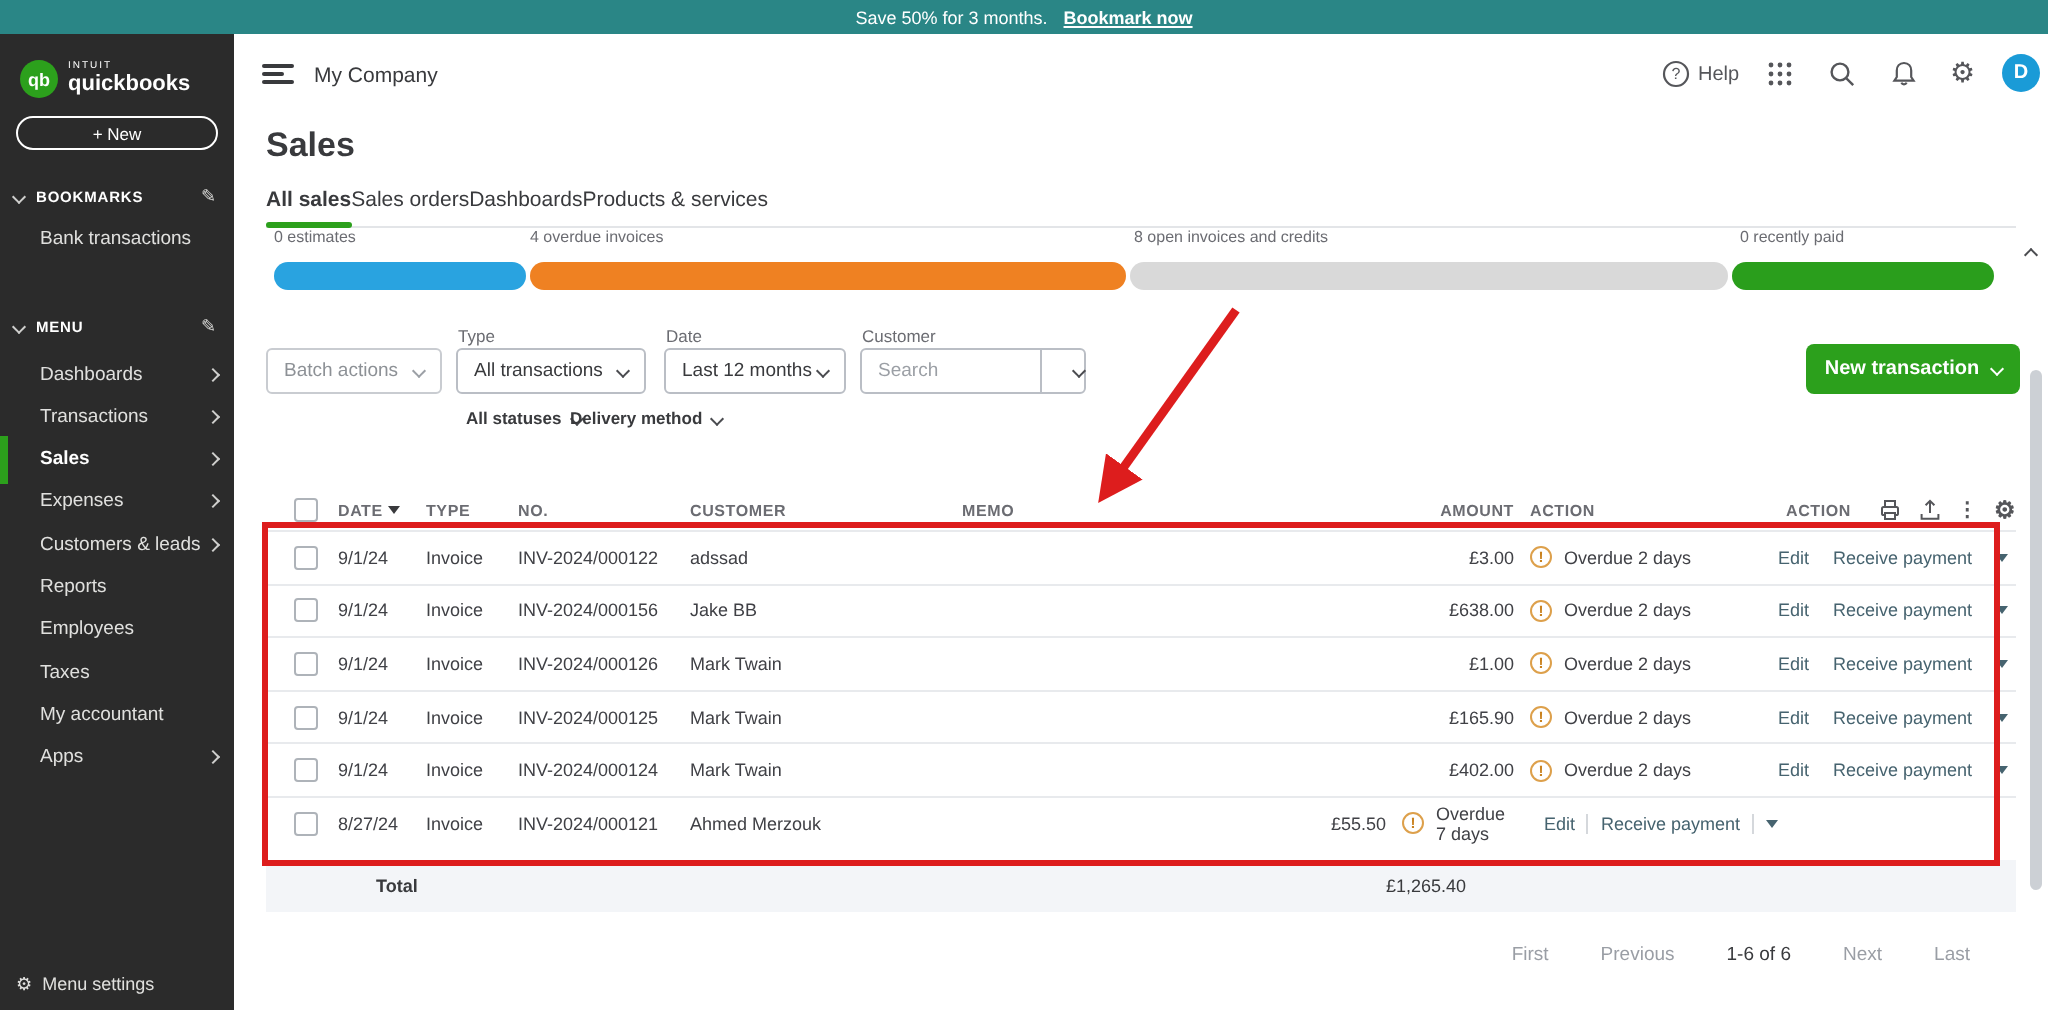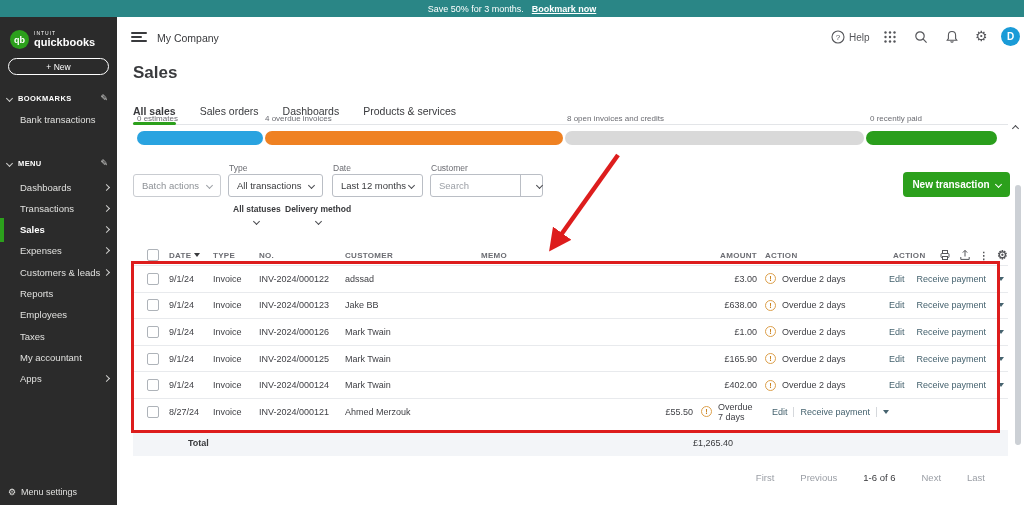--- a/index.html
+++ b/index.html
@@ -53,22 +53,22 @@
   .company { position:absolute; left:40px; top:15px; font-size:10.5px; color:#393a3d; }
   .tb-ico { position:absolute; top:13px; cursor:pointer; color:#55565a; }
   .help-wrap { position:absolute; left:714px; top:13px; display:flex; align-items:center; gap:4px;
                font-size:10px; color:#55565a; cursor:pointer; }
   .avatar { position:absolute; left:884px; top:10px; width:19px; height:19px; border-radius:50%;
             background:#1a9bd7; color:#fff; font-size:10px; font-weight:bold;
             display:flex; align-items:center; justify-content:center; cursor:pointer; }
 
   .page-title { position:absolute; left:16px; top:46px; font-size:17px; font-weight:bold; color:#393a3d; }
 
-  .tabs { position:absolute; left:16px; top:88px; width:875px; height:20px; border-bottom:1px solid #e3e5e8;
-          display:flex; gap:24px; }
+  .tabs { position:absolute; left:16px; top:77px; width:875px; height:20px; border-bottom:1px solid #e3e5e8;
+          display:flex; }
   .tab { font-size:10.5px; color:#393a3d; cursor:pointer; padding-bottom:6px; position:relative; white-space:nowrap; }
   .tab.active { font-weight:bold; }
   .tab.active::after { content:""; position:absolute; left:0; right:0; bottom:-1px; height:3px; background:#2ca01c; border-radius:2px; }
 
   .stats-labels { position:absolute; left:0; top:97px; width:907px; height:11px; font-size:8px; color:#6b6c72; }
   .stats-labels span { position:absolute; top:0; white-space:nowrap; }
   .stats-collapse { position:absolute; left:896px; top:100px; cursor:pointer; }
   .money-bar { position:absolute; left:20px; top:114px; width:860px; height:14px; display:flex; gap:2px; }
   .money-seg { height:14px; border-radius:7px; cursor:pointer; }
 
@@ -78,21 +78,21 @@
              background:#fff; display:flex; align-items:center; font-size:9.5px; color:#393a3d;
              padding:0 8px; cursor:pointer; }
   .flt-box .chev { margin-left:auto; }
   .flt-box.disabled { color:#8d9196; border-color:#c9ccd1; }
   .combo-arrow { width:22px; height:100%; border-left:1px solid #babec5; display:flex;
                  align-items:center; justify-content:center; margin-left:auto; }
   .flt-input { border:none; outline:none; width:70px; font-size:9.5px; color:#393a3d;
                font-family:"Liberation Sans", sans-serif; }
   .flt-input::placeholder { color:#9b9fa5; }
   .subflt { position:absolute; top:187px; font-size:8.5px; font-weight:bold; color:#393a3d;
-            display:flex; align-items:center; gap:5px; cursor:pointer;flex-direction:column; }
+            display:flex; align-items:center; gap:5px; cursor:pointer; }
   .new-trx { position:absolute; left:786px; top:155px; width:107px; height:25px; background:#2ca01c;
              border-radius:4px; color:#fff; font-size:10px; font-weight:bold; display:flex;
              align-items:center; justify-content:center; gap:6px; cursor:pointer; }
 
   
   .table { position:absolute; left:16px; top:228px; width:875px; }
   .trow { display:grid; grid-template-columns:36px 44px 46px 86px 136px 1fr 64px 136px 115px; align-items:center; }
   .thead { height:20px; font-size:8px; font-weight:bold; color:#6b6c72; letter-spacing:.3px; }
   .thead .c-amount { text-align:right; }
   .c-status { padding-left:8px; }
@@ -377,21 +377,21 @@
               <span class="adiv"></span>
               <span class="act-tri"></span>
             </div>
           </div>
           <div class="trow">
             <div>
               <div class="checkbox"></div>
             </div>
             <div>9/1/24</div>
             <div>Invoice</div>
-            <div>INV-2024/000123</div>
+            <div>INV-2024/000156</div>
             <div>Jake BB</div>
             <div></div>
             <div class="c-amount">£638.00</div>
             <div class="status-cell">
               <span class="ovd-ico">!</span>
               <span>Overdue 2 days</span>
             </div>
             <div class="action-cell">
               <span class="alink">Edit</span>
               <span class="adiv"></span>

